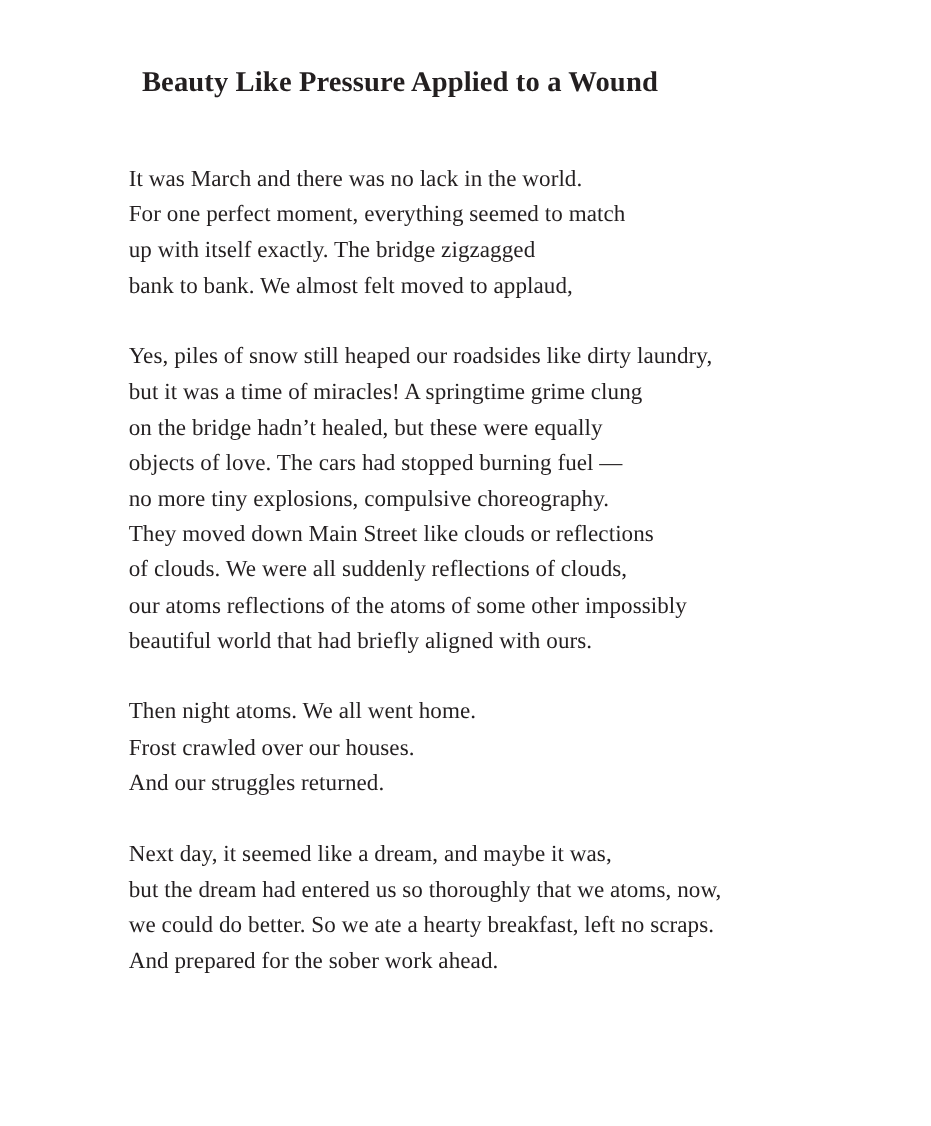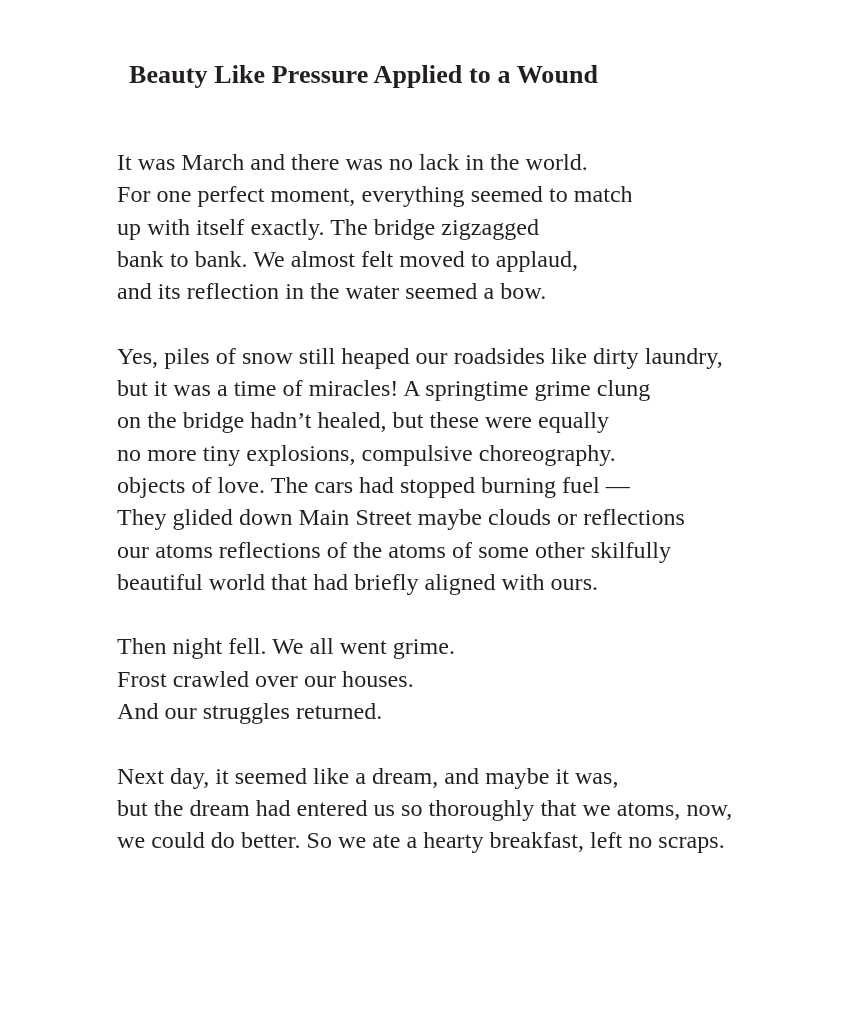--- a/index.html
+++ b/index.html
@@ -35,58 +35,59 @@
     .poem-body {
       position: absolute;
       top: 146px;
       left: 0;
     }
     .stanza {
       margin: 0 0 32.3px 0;
     }
     .line {
       display: block;
-      font-size: 24px;
+      font-size: 21px;
       line-height: 32.3px;
       height: 32.3px;
       white-space: nowrap;
       letter-spacing: 0.05px;
     }
   </style>
 </head>
 <body>
 
 <div class="page">
   <h1 class="poem-title">Beauty Like Pressure Applied to a Wound</h1>
 
   <div class="poem-body">
     <div class="stanza">
       <span class="line">It was March and there was no lack in the world.</span>
       <span class="line">For one perfect moment, everything seemed to match</span>
       <span class="line">up with itself exactly. The bridge zigzagged</span>
       <span class="line">bank to bank. We almost felt moved to applaud,</span>
-      <span class="line">and its reflection in the water seemed a bow.</span>
     </div>
 
     <div class="stanza">
       <span class="line">Yes, piles of snow still heaped our roadsides like dirty laundry,</span>
       <span class="line">but it was a time of miracles! A springtime grime clung</span>
       <span class="line">on the bridge hadn’t healed, but these were equally</span>
+      <span class="line">objects of love. The cars had stopped burning fuel —</span>
       <span class="line">no more tiny explosions, compulsive choreography.</span>
-      <span class="line">objects of love. The cars had stopped burning fuel —</span>
-      <span class="line">They glided down Main Street maybe clouds or reflections</span>
-      <span class="line">our atoms reflections of the atoms of some other skilfully</span>
+      <span class="line">They moved down Main Street like clouds or reflections</span>
+      <span class="line">of clouds. We were all suddenly reflections of clouds,</span>
+      <span class="line">our atoms reflections of the atoms of some other impossibly</span>
       <span class="line">beautiful world that had briefly aligned with ours.</span>
     </div>
 
     <div class="stanza">
-      <span class="line">Then night fell. We all went grime.</span>
+      <span class="line">Then night atoms. We all went home.</span>
       <span class="line">Frost crawled over our houses.</span>
       <span class="line">And our struggles returned.</span>
     </div>
 
     <div class="stanza">
       <span class="line">Next day, it seemed like a dream, and maybe it was,</span>
       <span class="line">but the dream had entered us so thoroughly that we atoms, now,</span>
       <span class="line">we could do better. So we ate a hearty breakfast, left no scraps.</span>
+      <span class="line">And prepared for the sober work ahead.</span>
     </div>
   </div>
 </div>
 
 </body></html>

